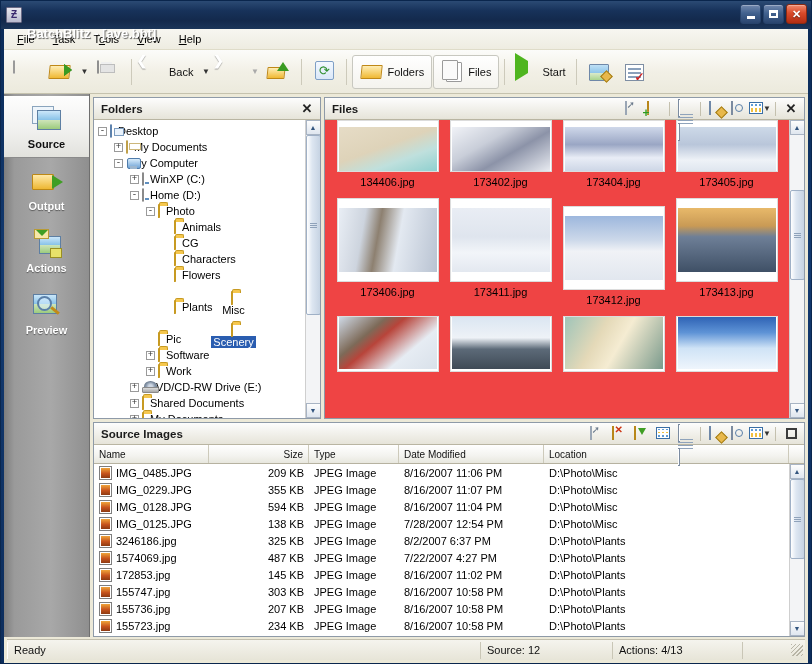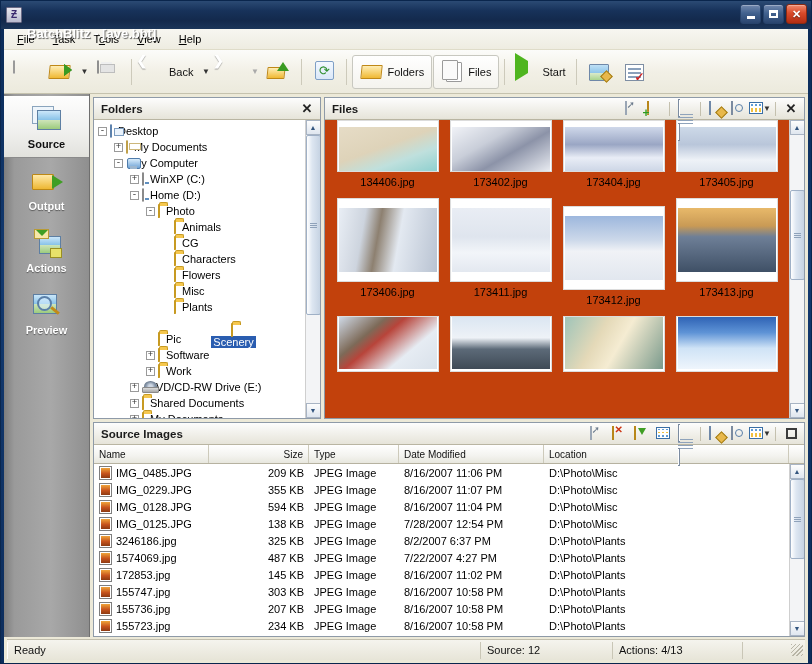--- a/index.html
+++ b/index.html
@@ -286,21 +286,21 @@
   .sb-track{flex:1;width:15px;background:#f3f4f6;position:relative;}
   .sb-thumb{
     position:absolute;left:0;width:15px;border:1px solid #9fb0c6;border-radius:2px;
     background:linear-gradient(90deg,#ffffff,#dde6f1 40%,#c6d3e3);
     display:flex;align-items:center;justify-content:center;
   }
   .sb-grip{width:7px;height:5px;background:repeating-linear-gradient(180deg,#8fa2ba 0 1px,transparent 1px 2px);}
 
   
   .files-panel{flex:1;}
-  .thumbs-wrap{flex:1;display:flex;overflow:hidden;background:#c2410c;}
+  .thumbs-wrap{flex:1;display:flex;overflow:hidden;background:#ef4444;}
   .thumbs{
     flex:1;display:grid;grid-template-columns:repeat(4,1fr);
     padding:0 6px;align-content:start;overflow:hidden;
   }
   .thumb{display:flex;flex-direction:column;align-items:center;justify-content:flex-start;}
   .thumb .frame{
     width:102px;height:84px;border:1px solid #dcdcdc;background:#fff;
     display:flex;align-items:center;justify-content:center;overflow:hidden;
   }
   .thumb .img{width:98px;height:64px;}
@@ -553,21 +553,21 @@
                   <div class="tnode" style="padding-left: 64px;">
                     <span class="tog none"></span>
                     <span><span class="tf"></span></span>
                     <span class="tlabel">Characters</span>
                   </div>
                   <div class="tnode" style="padding-left: 64px;">
                     <span class="tog none"></span>
                     <span><span class="tf"></span></span>
                     <span class="tlabel">Flowers</span>
                   </div>
-                  <div class="tnode" style="padding-left: 64px;">
+                  <div class="tnode" style="padding-left: 64px; flex-direction: column;">
                     <span class="tog none"></span>
                     <span><span class="tf"></span></span>
                     <span class="tlabel">Misc</span>
                   </div>
                   <div class="tnode" style="padding-left: 64px;">
                     <span class="tog none"></span>
                     <span><span class="tf"></span></span>
                     <span class="tlabel">Plants</span>
                   </div>
                   <div class="tnode sel" style="padding-left: 64px; flex-direction: column;">

